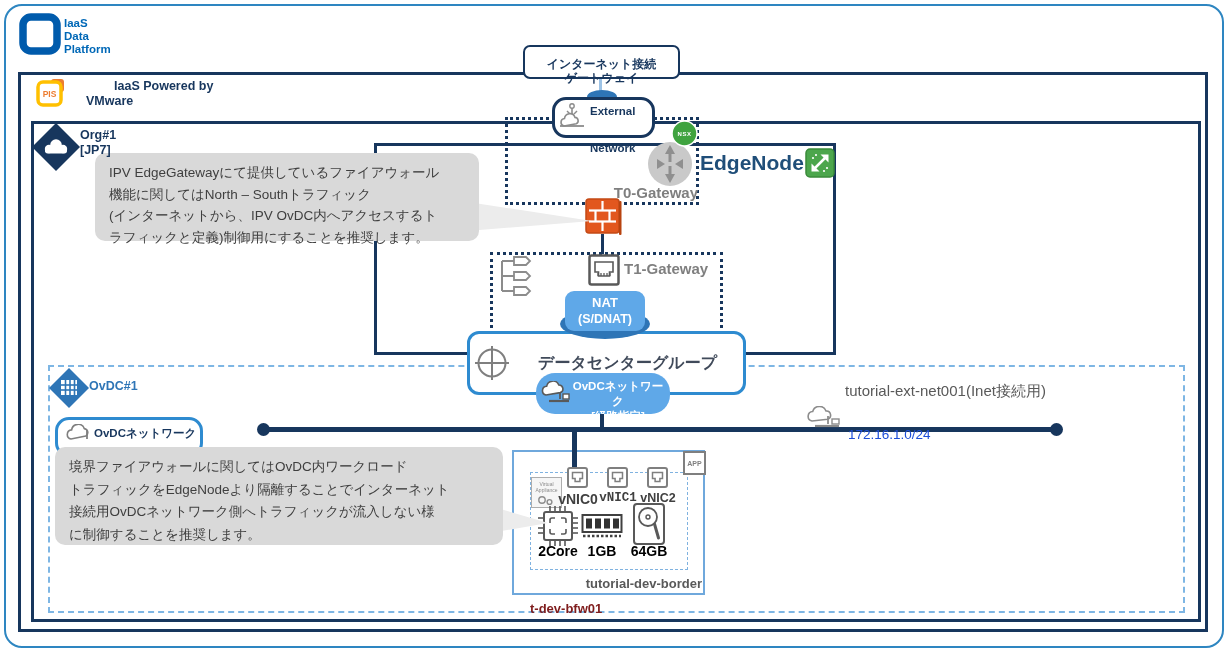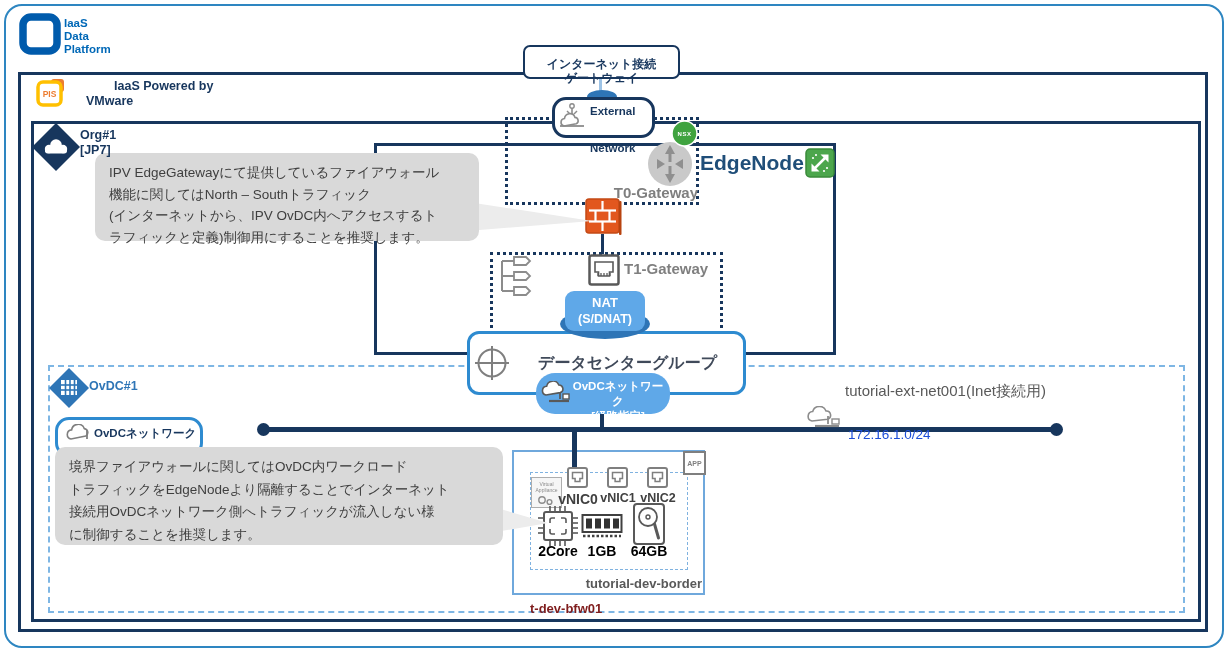--- a/index.html
+++ b/index.html
@@ -131,21 +131,21 @@
         <path d="M5.5 5.5h10v6h-2.6v3H8.1v-3H5.5z" fill="none" stroke="#7F7F7F" stroke-width="1.5"></path>
       </svg>
   </div>
   <div class="abs" style="left:647px;top:467px;">
     <svg width="21" height="21" viewBox="0 0 21 21">
         <rect x="1" y="1" width="19" height="19" rx="2" fill="#fff" stroke="#7F7F7F" stroke-width="2"></rect>
         <path d="M5.5 5.5h10v6h-2.6v3H8.1v-3H5.5z" fill="none" stroke="#7F7F7F" stroke-width="1.5"></path>
       </svg>
   </div>
   <div class="t" style="left:558px;top:491px;width:40px;text-align:center;font-size:14px;font-weight:600;color:#404040;">vNIC0</div>
-  <div class="t" style="left:598px;top:491px;width:40px;text-align:center;font-size:12.5px;font-weight:600;color:#404040;">vNIC1</div>
+  <div class="t" style="left:598px;top:491px;width:40px;text-align:center;font-size:12.5px;font-weight:600;color:#404040;font-family:Liberation Mono, monospace;">vNIC1</div>
   <div class="t" style="left:638px;top:491px;width:40px;text-align:center;font-size:12.5px;font-weight:600;color:#404040;">vNIC2</div>
 
   <div class="abs" style="left:536px;top:504px;">
     <svg width="44" height="44" viewBox="0 0 44 44" stroke="#595959" fill="none">
         <g stroke-width="1.6">
           <line x1="14" y1="2" x2="14" y2="8"></line>
           <line x1="19" y1="2" x2="19" y2="8"></line>
           <line x1="24" y1="2" x2="24" y2="8"></line>
           <line x1="29" y1="2" x2="29" y2="8"></line>
           <line x1="14" y1="36" x2="14" y2="42"></line>

